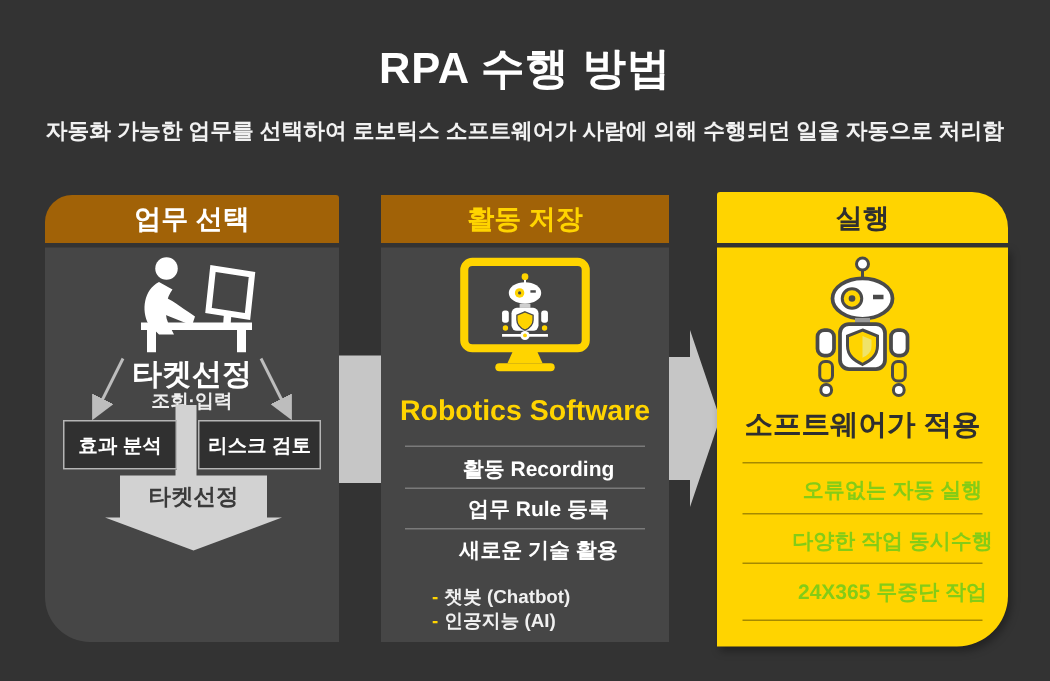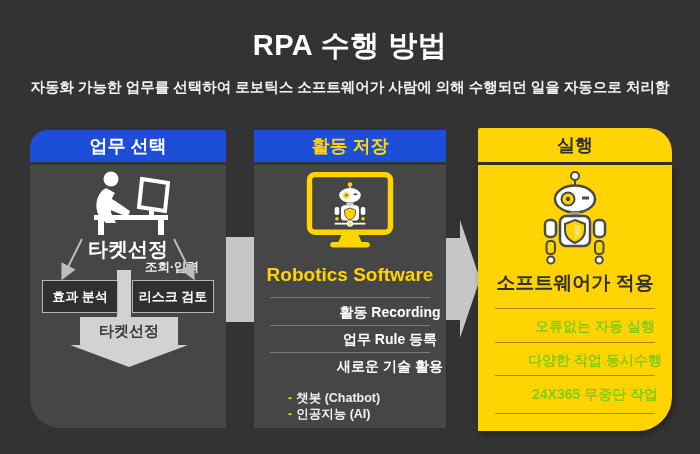--- a/index.html
+++ b/index.html
@@ -7,49 +7,49 @@
     position:relative;width:700px;height:454px;background:#333333;
     font-family:"Liberation Sans","DejaVu Sans",sans-serif;overflow:hidden;
   }
   .abs{position:absolute;}
   .ctr{text-align:center;}
   .title{left:0;top:26px;width:700px;font-size:29px;font-weight:bold;color:#fff;letter-spacing:0.5px;}
   .subtitle{left:0;top:78px;width:700px;font-size:14.5px;font-weight:bold;color:#f2f2f2;}
 
   
   .hdr{height:32px;line-height:32px;font-size:18px;font-weight:bold;text-align:center;}
-  .hdr-gray{background:#1d4ed8;color:#fff;}
+  .hdr-gray{background:#a16207;color:#fff;}
   .body-gray{background:#464646;}
   .p1-hdr{left:30px;top:130px;width:196px;border-radius:18px 2px 0 0;}
   .p1-body{left:30px;top:165px;width:196px;height:263px;border-radius:0 0 0 30px;}
   .p2-hdr{left:254px;top:130px;width:192px;color:#ffd400;}
   .p2-body{left:254px;top:165px;width:192px;height:263px;}
   .p3-hdr{left:478px;top:128px;width:194px;height:34px;line-height:34px;background:#ffd400;color:#2f2f2f;border-radius:2px 24px 0 0;}
   .p3-body{left:478px;top:165px;width:194px;height:266px;background:#ffd400;border-radius:0 0 34px 0;box-shadow:2px 3px 6px rgba(0,0,0,0.35);}
 
   
   .conn-rect{left:226px;top:237px;width:28px;height:85px;background:#c6c6c6;}
 
   
   .p1-wrap{left:30px;top:165px;width:196px;height:263px;}
   .p1-wrap .task{top:71px;left:0;width:196px;font-size:20px;font-weight:bold;color:#fff;}
-  .p1-wrap .task-sub{top:94px;left:0;width:196px;font-size:12.5px;font-weight:bold;color:#eee;margin-left:44px;}
+  .p1-wrap .task-sub{top:94px;left:0;width:196px;font-size:12.5px;font-weight:bold;color:#eee;}
   .lbox{top:115px;height:31px;background:#303030;border:1px solid #b5b5b5;color:#fff;
         font-size:13px;font-weight:bold;text-align:center;line-height:31px;}
   .lbox1{left:12px;width:74px;}
   .lbox2{left:102px;width:80px;}
   .target-lbl{top:157px;left:40px;width:118px;font-size:15px;font-weight:bold;color:#3a3a3a;}
   .result-box{left:10px;top:200px;width:175px;height:50px;background:#3e3e3e;border:2px solid #cfcfcf;
         color:#fff;font-size:19px;font-weight:bold;text-align:center;line-height:50px;letter-spacing:1px;}
 
   
   .p2-wrap{left:254px;top:165px;width:192px;height:263px;}
   .rs-label{top:99px;left:0;width:192px;font-size:19px;font-weight:bold;color:#ffd400;}
   .div-g{left:16px;width:160px;height:1px;background:#7a7a7a;}
-  .p2-item{left:0;width:210px;font-size:14px;font-weight:bold;color:#fff;margin-left:31px;}
+  .p2-item{left:0;width:210px;font-size:14px;font-weight:bold;color:#fff;}
   .p2-sub{left:34px;font-size:12.5px;font-weight:bold;color:#f0f0f0;margin-top:14px;}
   .dash{color:#ffd400;margin-right:4px;}
 
   
   .p3-wrap{left:478px;top:165px;width:194px;height:266px;}
   .apply-label{top:105px;left:0;width:194px;font-size:19px;font-weight:bold;color:#2f2f2f;}
   .div-y{left:17px;width:160px;height:1px;background:rgba(0,0,0,0.35);}
   .p3-item{left:0;width:234px;font-size:14px;font-weight:bold;color:#84cc16;}
 </style>
 </head>

